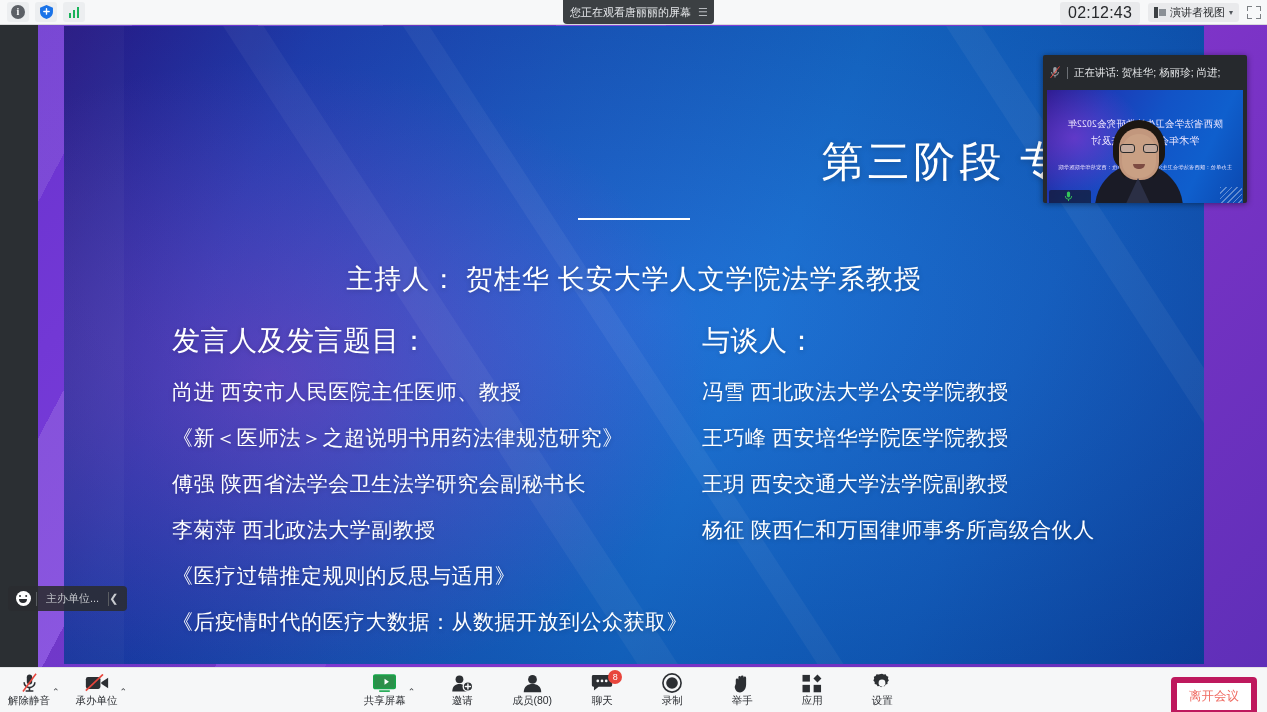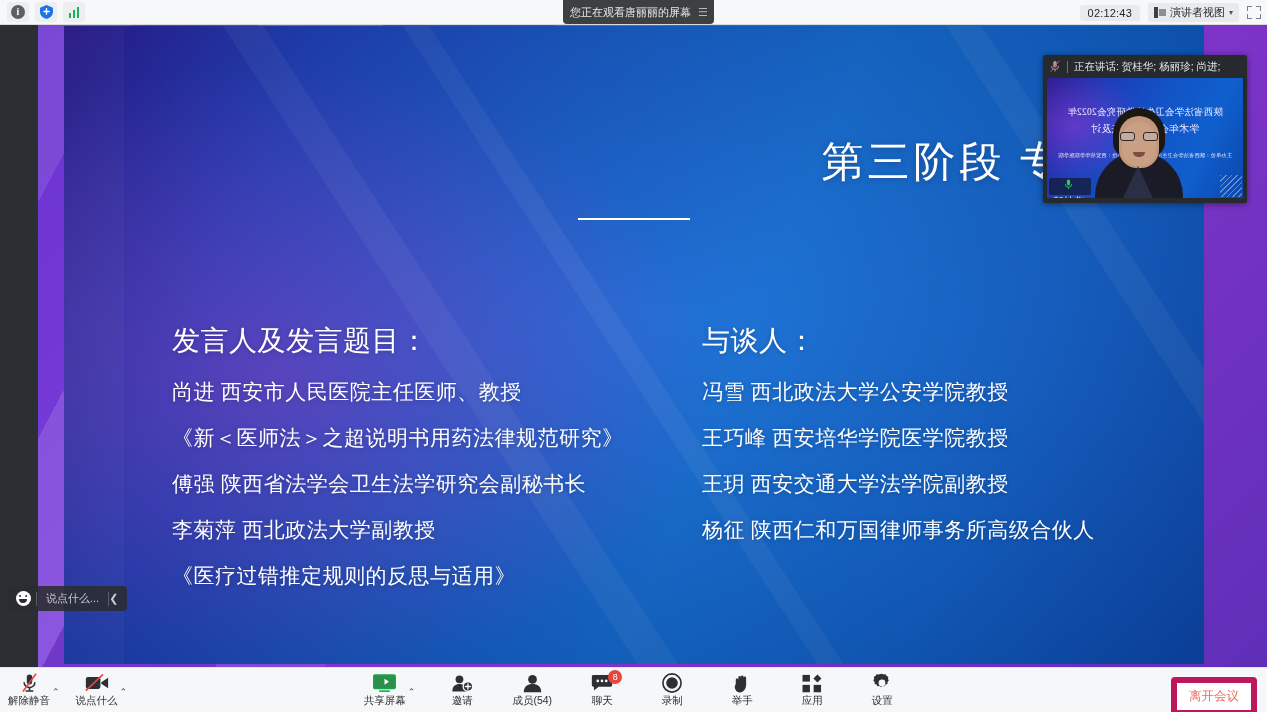--- a/index.html
+++ b/index.html
@@ -37,21 +37,21 @@
     display: flex; align-items: center; gap: 7px; padding: 12px 7px;
     font-size: 11px; white-space: nowrap;
   }
   .share-pill .menu-ic { font-size: 11px; color: #b6b9bd; letter-spacing: -1px;}
 
   .tb-right {
     position: absolute; right: 6px; top: 0; height: 25px;
     display: flex; align-items: center; gap: 8px;
   }
   .timer {
-    background: #e9eaec; color: #26282b; font-size: 11px;
+    background: #e9eaec; color: #26282b; font-size: 16px;
     padding: 2px 8px; border-radius: 3px; letter-spacing: .2px;
   }
   .viewmode {
     display: flex; align-items: center; gap: 4px;
     background: #e9eaec; color: #26282b; font-size: 11px;
     padding: 2px 6px; border-radius: 3px;
   }
   .vm-glyph { display:inline-block; width: 12px; height: 11px; position: relative; }
   .vm-glyph::before { content:""; position:absolute; left:0; top:0; width:4px; height:11px; background:#3c4043; }
   .vm-glyph::after { content:""; position:absolute; left:5px; top:2px; width:7px; height:7px; background:#8b9096; }
@@ -122,21 +122,21 @@
   .col-head { font-size: 28px; margin-bottom: 18px; letter-spacing: .5px; }
   .col-line { font-size: 21px; margin-bottom: 18px; letter-spacing: .5px; white-space: nowrap; }
 
   
   .vid-wrap {
     position: absolute; left: 1043px; top: 55px; width: 204px; height: 148px;
     background: #26292d; border-radius: 2px; box-shadow: 0 1px 6px rgba(0,0,0,.45);
     overflow: hidden;
   }
   .vid-header {
-    height: 23px; display: flex; align-items: center; gap: 6px; padding: 0 6px;
+    height: 35px; display: flex; align-items: center; gap: 6px; padding: 0 6px;
     color: #e4e6e8; font-size: 10.5px; white-space: nowrap; overflow: hidden;
   }
   .mic-off-small { width: 12px; height: 13px; position: relative; flex: none; }
   .vid-sep { width:1px; height: 12px; background: #6c7075; flex:none; }
   .vid-body {
     position: relative; height: 120px; margin: 0 4px;
     background:
       radial-gradient(ellipse 60% 80% at 14% 40%, rgba(150,60,220,.55) 0%, rgba(150,60,220,0) 60%),
       linear-gradient(115deg, #2a1a8e 0%, #1b3db8 25%, #1253c6 50%, #0f5fcd 75%, #0b46ad 100%);
     overflow: hidden;
@@ -303,28 +303,30 @@
     <div class="streak2" style="left:185px;  top:-60px;  width:60px;  height:980px;"></div>
     <div class="streak" style="left:300px;  top:-60px;  width:22px;  height:980px;"></div>
 
     <div class="streak" style="left:830px;  top:-80px;  width:30px;  height:1020px;"></div>
 
     <div class="streak" style="left:1120px; top:-80px;  width:26px;  height:1020px;"></div>
     <div class="slide-vignette"></div>
 
     <div class="slide-title">第三阶段 专题发言</div>
     <div class="title-rule"></div>
+    <div class="slide-host">主持人： 贺桂华 长安大学人文学院法学系教授</div>
 
     <div class="col col-left">
       <div class="col-head">发言人及发言题目：</div>
       <div class="col-line">尚进 西安市人民医院主任医师、教授</div>
       <div class="col-line">《新＜医师法＞之超说明书用药法律规范研究》</div>
       <div class="col-line">傅强 陕西省法学会卫生法学研究会副秘书长</div>
       <div class="col-line">李菊萍 西北政法大学副教授</div>
       <div class="col-line">《医疗过错推定规则的反思与适用》</div>
+      <div class="col-line">《后疫情时代的医疗大数据：从数据开放到公众获取》</div>
 
     </div>
 
     <div class="col col-right">
       <div class="col-head">与谈人：</div>
       <div class="col-line">冯雪 西北政法大学公安学院教授</div>
       <div class="col-line">王巧峰 西安培华学院医学院教授</div>
       <div class="col-line">王玥  西安交通大学法学院副教授</div>
       <div class="col-line">杨征 陕西仁和万国律师事务所高级合伙人</div>
     </div>
@@ -367,21 +369,21 @@
         <span>贺桂华</span>
       </div>
     </div>
   </div>
 
   <div class="reaction-bar">
     <div class="rb-emoji">
       <div class="rb-smiley"></div>
     </div>
     <div class="rb-div"></div>
-    <div class="rb-text">说点什么...</div>
+    <div class="rb-text">主办单位...</div>
     <div class="rb-div"></div>
     <div class="rb-chev">❮</div>
   </div>
 
   <div class="bottombar">
 
     <div class="bb-left">
       <div class="bb-group">
         <div class="bb-item">
           <div class="bb-ic">
@@ -399,21 +401,21 @@
 
       <div class="bb-group" style="margin-left:14px;">
         <div class="bb-item">
           <div class="bb-ic">
             <svg width="24" height="18" viewBox="0 0 28 20">
               <rect x="1" y="3" width="17" height="14" rx="2.5" fill="#2c2f33"></rect>
               <path d="M19 9 L27 4 V16 L19 11 Z" fill="#2c2f33"></path>
               <path d="M1 19 L21 0" stroke="#e8453c" stroke-width="2"></path>
             </svg>
           </div>
-          <div class="bb-lb">说点什么</div>
+          <div class="bb-lb">承办单位</div>
         </div>
         <div class="bb-arrow">⌃</div>
       </div>
     </div>
 
     <div class="bb-center">
 
       <div class="bb-group">
         <div class="bb-item">
           <div class="bb-ic">
@@ -440,21 +442,21 @@
         <div class="bb-lb">邀请</div>
       </div>
 
       <div class="bb-item">
         <div class="bb-ic">
           <svg width="21" height="19" viewBox="0 0 24 21">
             <circle cx="12" cy="5.8" r="5" fill="#2c2f33"></circle>
             <path d="M2 20.5 C2 13.6 6.6 11 12 11 C17.4 11 22 13.6 22 20.5 Z" fill="#2c2f33"></path>
           </svg>
         </div>
-        <div class="bb-lb">成员(54)</div>
+        <div class="bb-lb">成员(80)</div>
       </div>
 
       <div class="bb-item">
         <div class="bb-ic">
           <svg width="22" height="18" viewBox="0 0 26 20">
             <path d="M1 2.2 A1.8 1.8 0 0 1 2.8 .5 H23.2 A1.8 1.8 0 0 1 25 2.2 V12.8 A1.8 1.8 0 0 1 23.2 14.5 H9 L3.5 19 V14.5 H2.8 A1.8 1.8 0 0 1 1 12.8 Z" fill="#2c2f33"></path>
             <circle cx="8" cy="7.5" r="1.6" fill="#f6f7f8"></circle>
             <circle cx="13" cy="7.5" r="1.6" fill="#f6f7f8"></circle>
             <circle cx="18" cy="7.5" r="1.6" fill="#f6f7f8"></circle>
           </svg>

